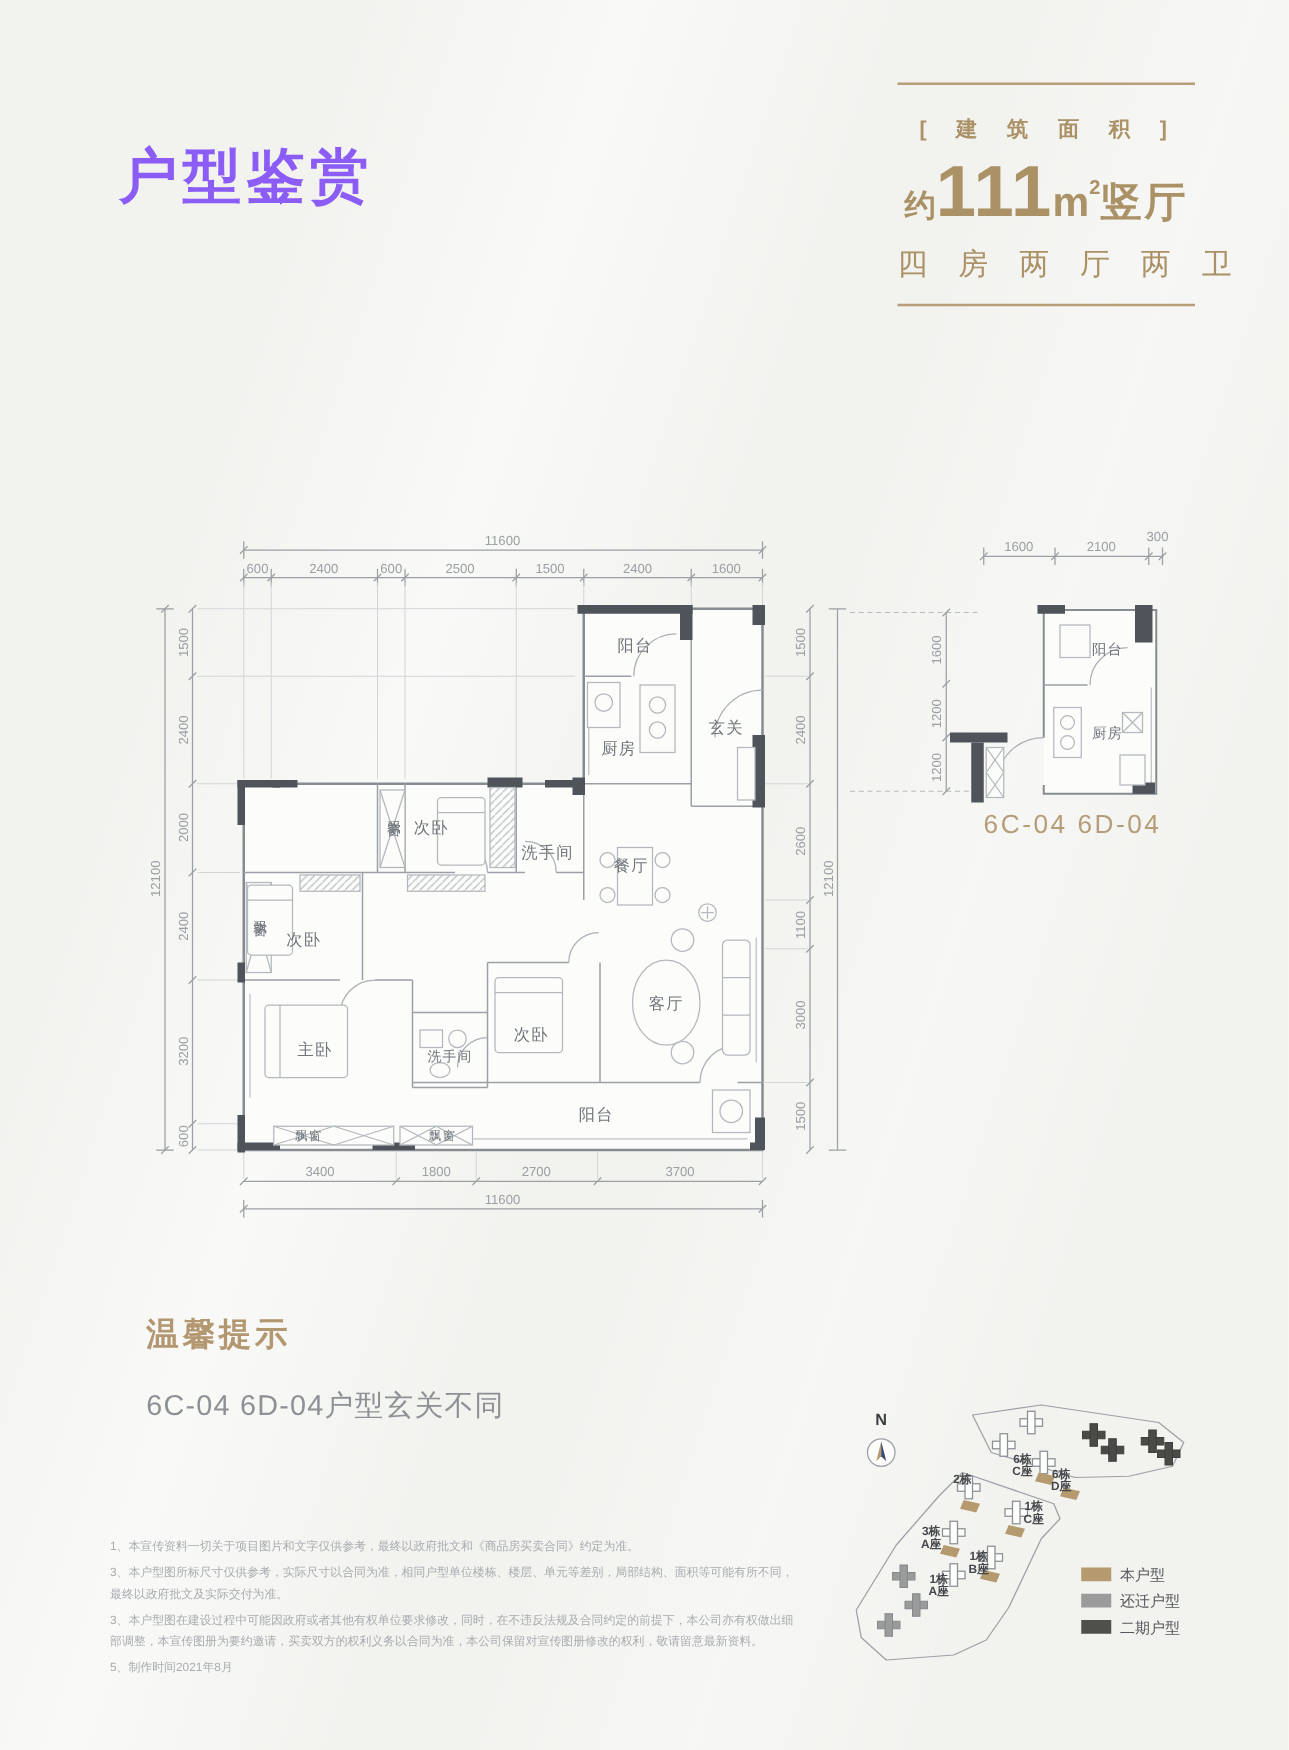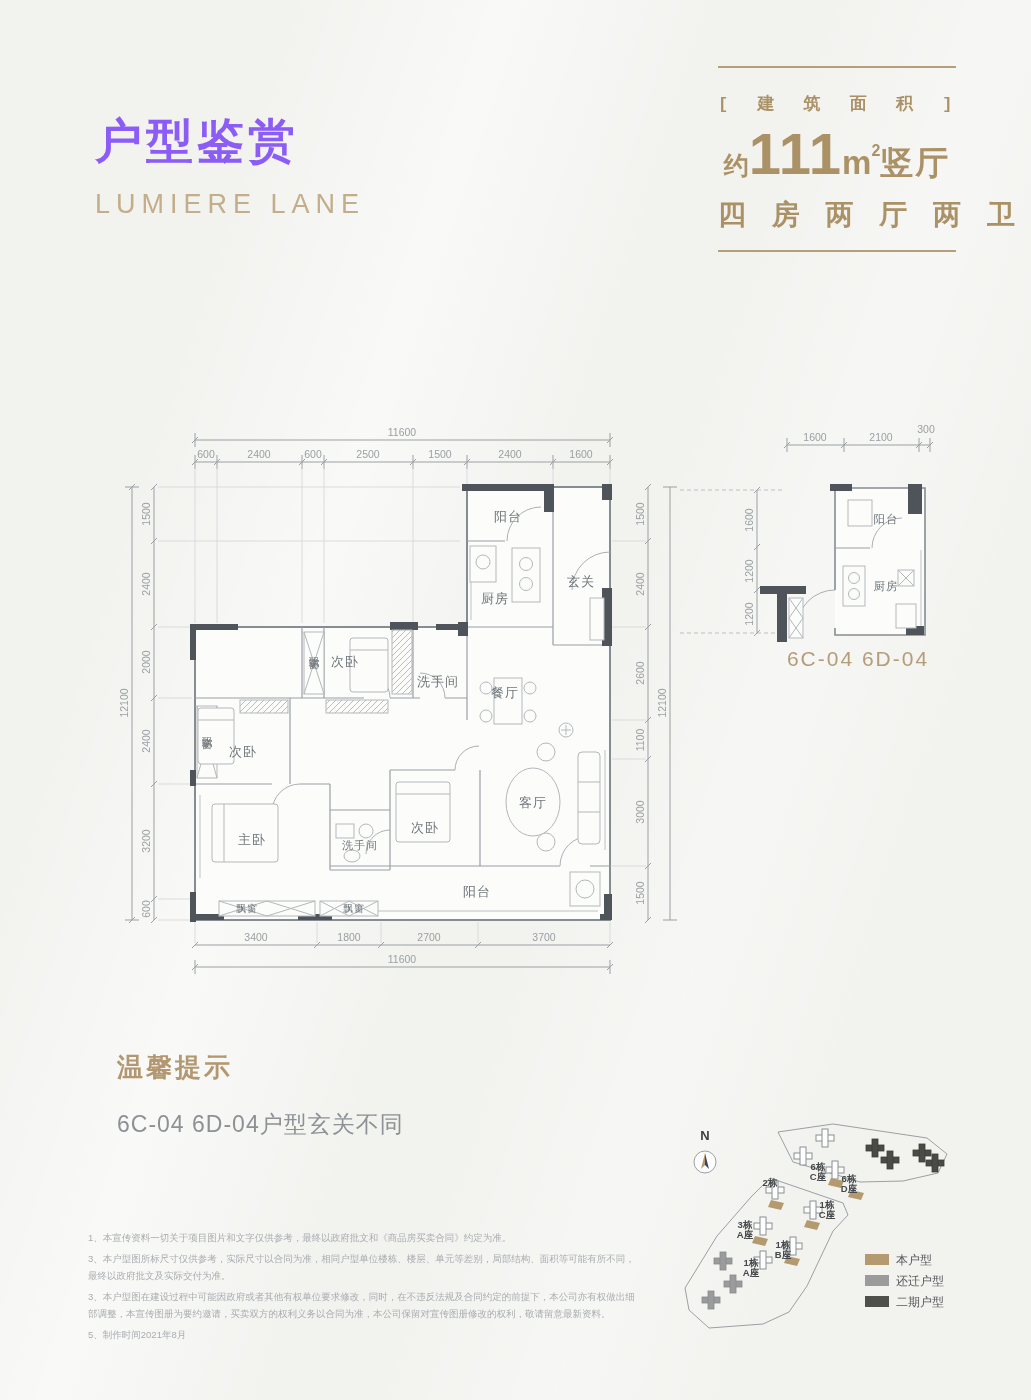--- a/index.html
+++ b/index.html
@@ -10,28 +10,28 @@
     background:linear-gradient(90deg,rgba(255,255,255,0) 0%,rgba(255,255,255,.55) 50%,rgba(255,255,255,0) 100%);}
   .streak-b{left:600px;top:-150px;width:360px;height:1700px;transform:rotate(18deg);
     background:linear-gradient(90deg,rgba(255,255,255,0) 0%,rgba(255,255,255,.35) 50%,rgba(255,255,255,0) 100%);}
 
   .title-block{position:absolute;left:95px;top:110px;}
   .title-block h1{margin:0;font-size:47px;font-weight:bold;letter-spacing:4px;color:#8b5cf6;}
   .title-block .sub{margin-top:16px;font-size:27px;letter-spacing:6px;color:#c3ad8a;}
 
   .area-block{position:absolute;left:718px;top:66px;width:238px;text-align:center;color:#ab9166;}
   .area-block .rule{border-top:2px solid #b89e78;height:0;}
-  .area-block .bracket{margin-top:24px;font-size:17px;font-weight:bold;letter-spacing:5px;word-spacing:9px;white-space:nowrap;font-family:Liberation Mono, monospace;}
+  .area-block .bracket{margin-top:24px;font-size:17px;font-weight:bold;letter-spacing:5px;word-spacing:9px;white-space:nowrap;}
   .area-line{margin-top:10px;display:flex;align-items:baseline;justify-content:center;white-space:nowrap;}
   .area-line .approx{font-size:25px;font-weight:600;}
   .area-line .big{font-size:58px;font-weight:bold;letter-spacing:1px;line-height:1;}
   .area-line .unit{font-size:33px;font-weight:600;}
   .area-line .sup{font-size:16px;font-weight:600;position:relative;top:-18px;}
   .area-line .suffix{font-size:33px;font-weight:600;letter-spacing:2px;}
-  .area-block .layout{margin-top:10px;font-size:28px;font-weight:700;letter-spacing:9px;white-space:nowrap;margin-bottom:16px;}
+  .area-block .layout{margin-top:10px;font-size:24px;font-weight:400;letter-spacing:9px;white-space:nowrap;margin-bottom:16px;}
 
   .tips{position:absolute;left:117px;top:1050px;}
   .tips .tips-title{font-size:26px;font-weight:bold;letter-spacing:3px;color:#b29770;}
   .tips .tips-content{margin-top:24px;font-size:23px;letter-spacing:1px;color:#8d9195;}
 
   .disclaimer{position:absolute;left:88px;top:1229px;width:548px;color:#a9adb0;font-size:9.5px;line-height:1.85;}
   .disclaimer p{margin:0 0 3px 0;}
 
   svg text{font-family:"Liberation Sans","DejaVu Sans",sans-serif;}
   .dim-t{fill:#9ba0a4;font-size:10.5px;}
@@ -44,21 +44,20 @@
 </style>
 </head>
 <body>
 
 <div class="page">
   <div class="streak streak-a"></div>
   <div class="streak streak-b"></div>
 
   <div class="title-block">
     <h1>户型鉴赏</h1>
-    <div class="sub">LUMIERE LANE</div>
   </div>
 
   <div class="area-block">
     <div class="rule"></div>
     <div class="bracket">[ 建 筑 面 积 ]</div>
     <div class="area-line">
       <span class="approx">约</span>
       <span class="big">111</span>
       <span class="unit">m</span>
       <span class="sup">2</span>

